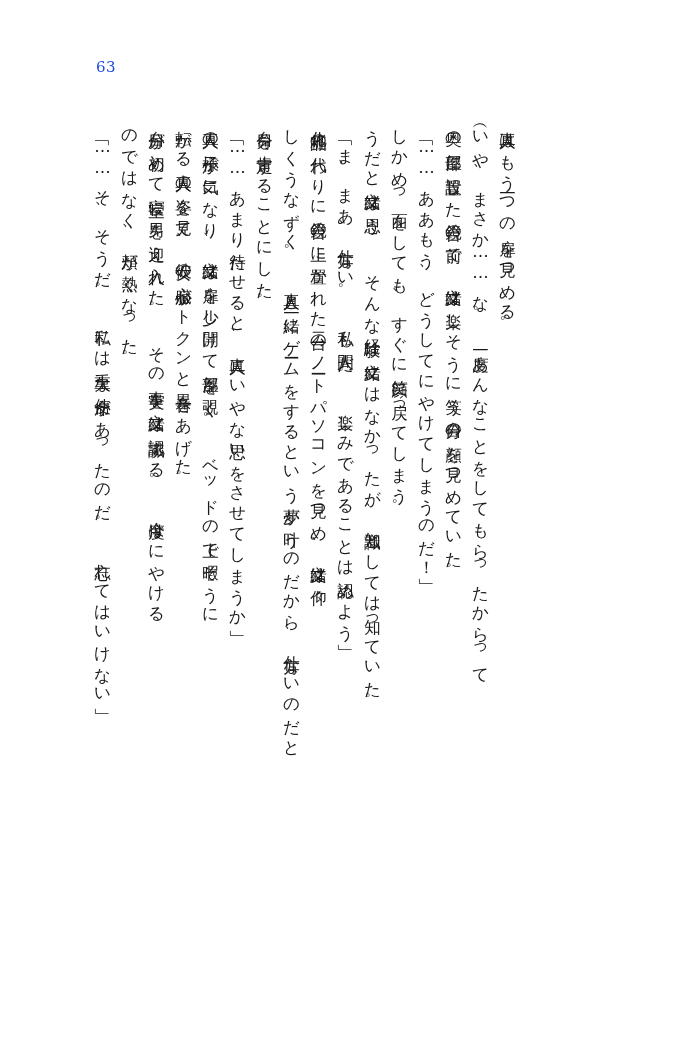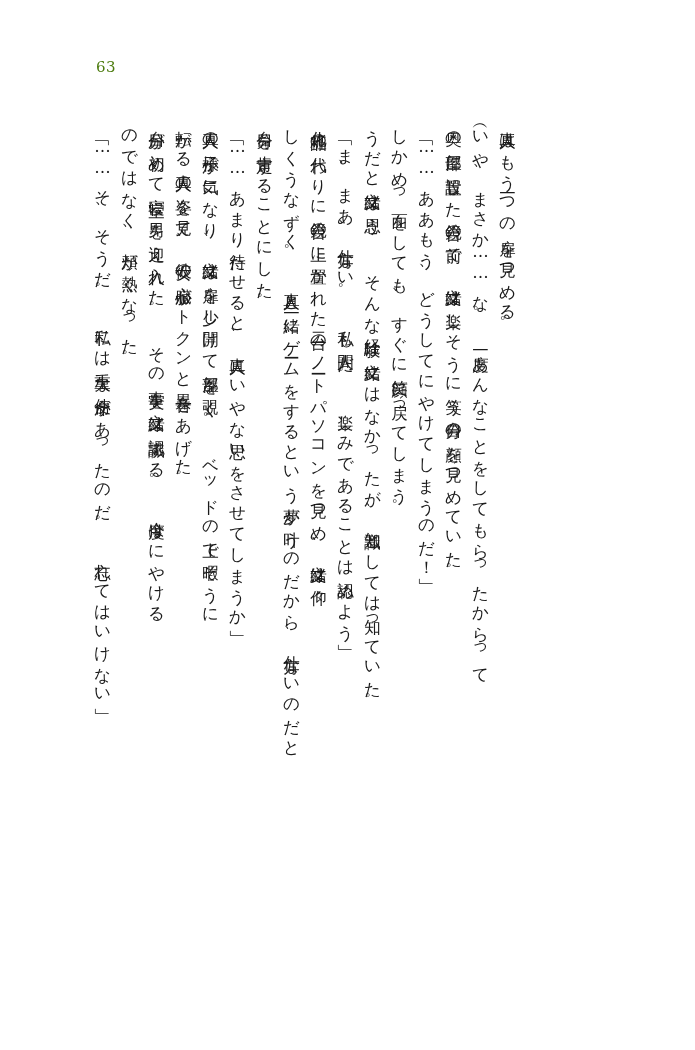--- a/index.html
+++ b/index.html
@@ -21,21 +21,21 @@
     height: 1050px;
     background: #ffffff;
     box-sizing: border-box;
   }
 
   .page-number {
     position: absolute;
     top: 58px;
     left: 96px;
     font-size: 15px;
-    color: #4d7c0f;
+    color: #1d4ed8;
     letter-spacing: 0.5px;
     font-family: "DejaVu Serif", "Liberation Serif", serif;
   }
 
   
   .body-text {
     position: absolute;
     top: 118px;
     right: 82px;
     height: 830px;

